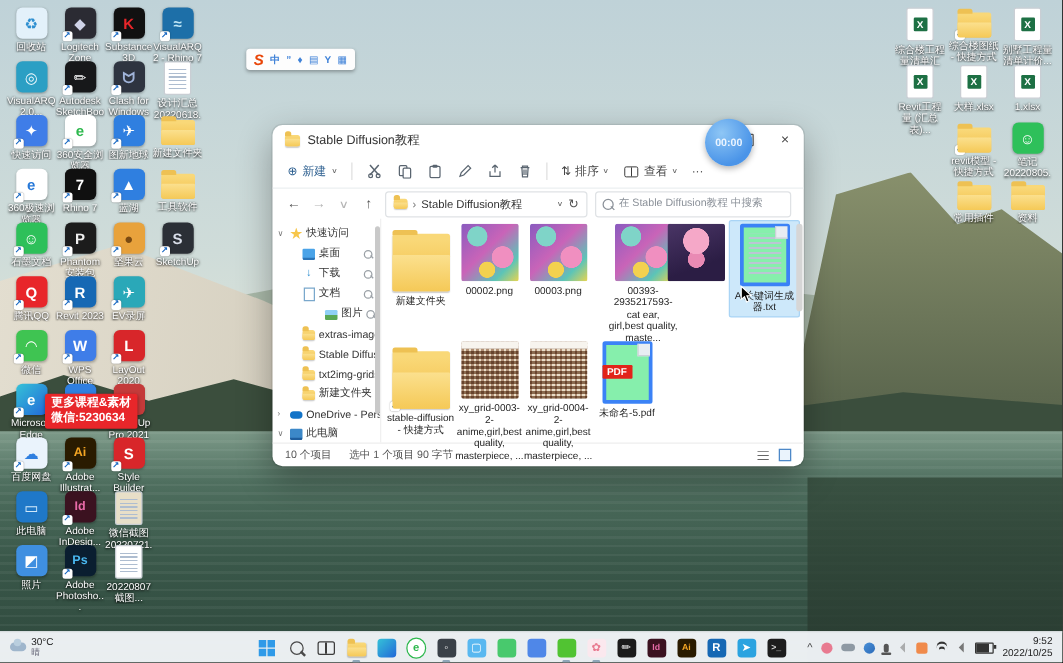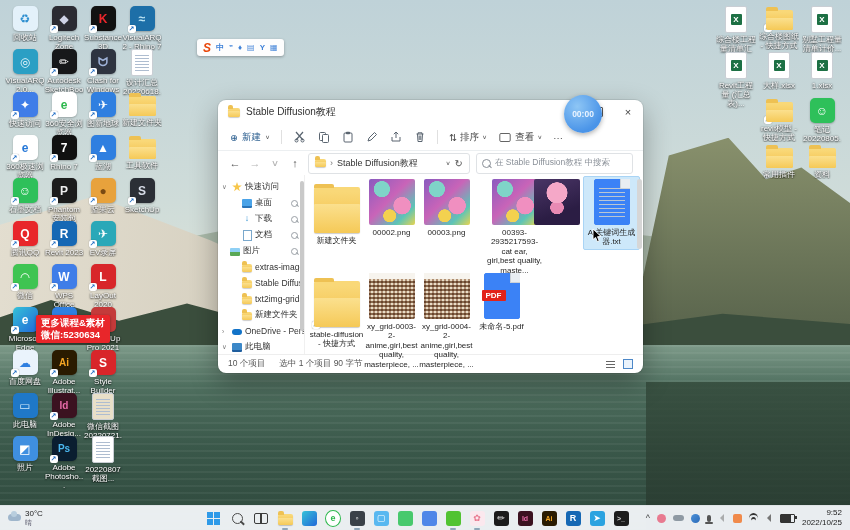--- a/index.html
+++ b/index.html
@@ -86,21 +86,21 @@
   .th-anime{background:radial-gradient(circle at 28% 22%,#7fd4c8 0 16%,rgba(0,0,0,0) 17%),
     radial-gradient(circle at 72% 58%,#f08fc0 0 20%,rgba(0,0,0,0) 21%),
     radial-gradient(circle at 45% 80%,#f3d14f 0 14%,rgba(0,0,0,0) 15%),
     linear-gradient(135deg,#8a5bbf 0%,#c964b8 45%,#5bc4b8 78%,#e8d44f 100%);}
   .th-catgirl{background:radial-gradient(circle at 50% 30%,#f5a8c8 0 26%,rgba(0,0,0,0) 27%),
     radial-gradient(circle at 50% 62%,#e98ab4 0 18%,rgba(0,0,0,0) 19%),
     linear-gradient(160deg,#4a3566,#2b1d44 70%);}
   .th-grid{background:repeating-linear-gradient(0deg,#8a6a4e 0 2px,#e9ddc8 2px 4px),
     repeating-linear-gradient(90deg,rgba(140,90,60,.55) 0 2px,rgba(0,0,0,0) 2px 4px);background-blend-mode:multiply;}
   .th-grid:before{content:"";position:absolute;left:0;top:0;right:0;height:6px;background:#f7f4ee;}
-  .th-pagefile{width:34px !important;height:44px !important;background:#3b82f6;border:1px solid #3b82f6;}
+  .th-pagefile{width:34px !important;height:44px !important;background:#86efac;border:3px solid #3b82f6;}
   .th-pagefile .lines{position:absolute;inset:5px 4px;background:repeating-linear-gradient(180deg,rgba(0,0,0,0) 0 3px,#b9c6d4 3px 4px);}
   .th-pagefile .ear{position:absolute;right:-1px;top:-1px;width:9px;height:9px;background:#e8edf2;border-left:1px solid #ccd2d8;border-bottom:1px solid #ccd2d8;}
   .pdf-badge{position:absolute;left:-3px;top:16px;background:#e2231a;color:#fff;font-size:8px;font-weight:bold;padding:1px 4px;border-radius:1px;}
   .fol-lg{width:44px;height:33px;margin-top:8px !important;}
   #statusbar{height:18px;border-top:1px solid #eee;display:flex;align-items:center;gap:14px;padding:0 10px;font-size:8.5px;color:#555;flex:0 0 auto;}
   .view-toggles{margin-left:auto;display:flex;gap:6px;align-items:center;}
   .vt{width:11px;height:11px;display:flex;align-items:center;justify-content:center;}
   .vt-lines{width:9px;height:7px;background:repeating-linear-gradient(180deg,#666 0 1px,rgba(0,0,0,0) 1px 3px);}
   .vt-box{width:8px;height:8px;border:1px solid #4d88c8;background:#eaf3fc;}
   .fa-scroll{position:absolute;right:1px;top:4px;width:5px;height:70px;background:#d6d6d6;border-radius:3px;}
@@ -582,21 +582,21 @@
             <div class="sb-ic" style="color: rgb(46, 143, 208); font-size: 9px; line-height: 9px; text-align: center;">↓</div>
             <span>下载</span>
             <span class="sb-pin"></span>
           </div>
           <div class="sb-item" style="padding-left: 14px;">
             <span class="sb-exp"></span>
             <div class="sb-ic" style="background: rgb(255, 255, 255); border: 1px solid rgb(122, 168, 204); width: 7px; height: 9px; margin-left: 1px;"></div>
             <span>文档</span>
             <span class="sb-pin"></span>
           </div>
-          <div class="sb-item" style="padding-left: 2px;">
+          <div class="sb-item" style="padding-left: 32px;">
             <span class="sb-exp"></span>
             <div class="sb-ic" style="background: linear-gradient(rgb(143, 208, 245) 55%, rgb(90, 168, 86) 55%); border-radius: 1px; height: 8px; margin-top: 1px;"></div>
             <span>图片</span>
             <span class="sb-pin"></span>
           </div>
           <div class="sb-item" style="padding-left: 14px;">
             <span class="sb-exp"></span>
             <div class="sb-ic folder" style="height: 8px; margin-top: 1px;"></div>
             <span>extras-images</span>
           </div>

